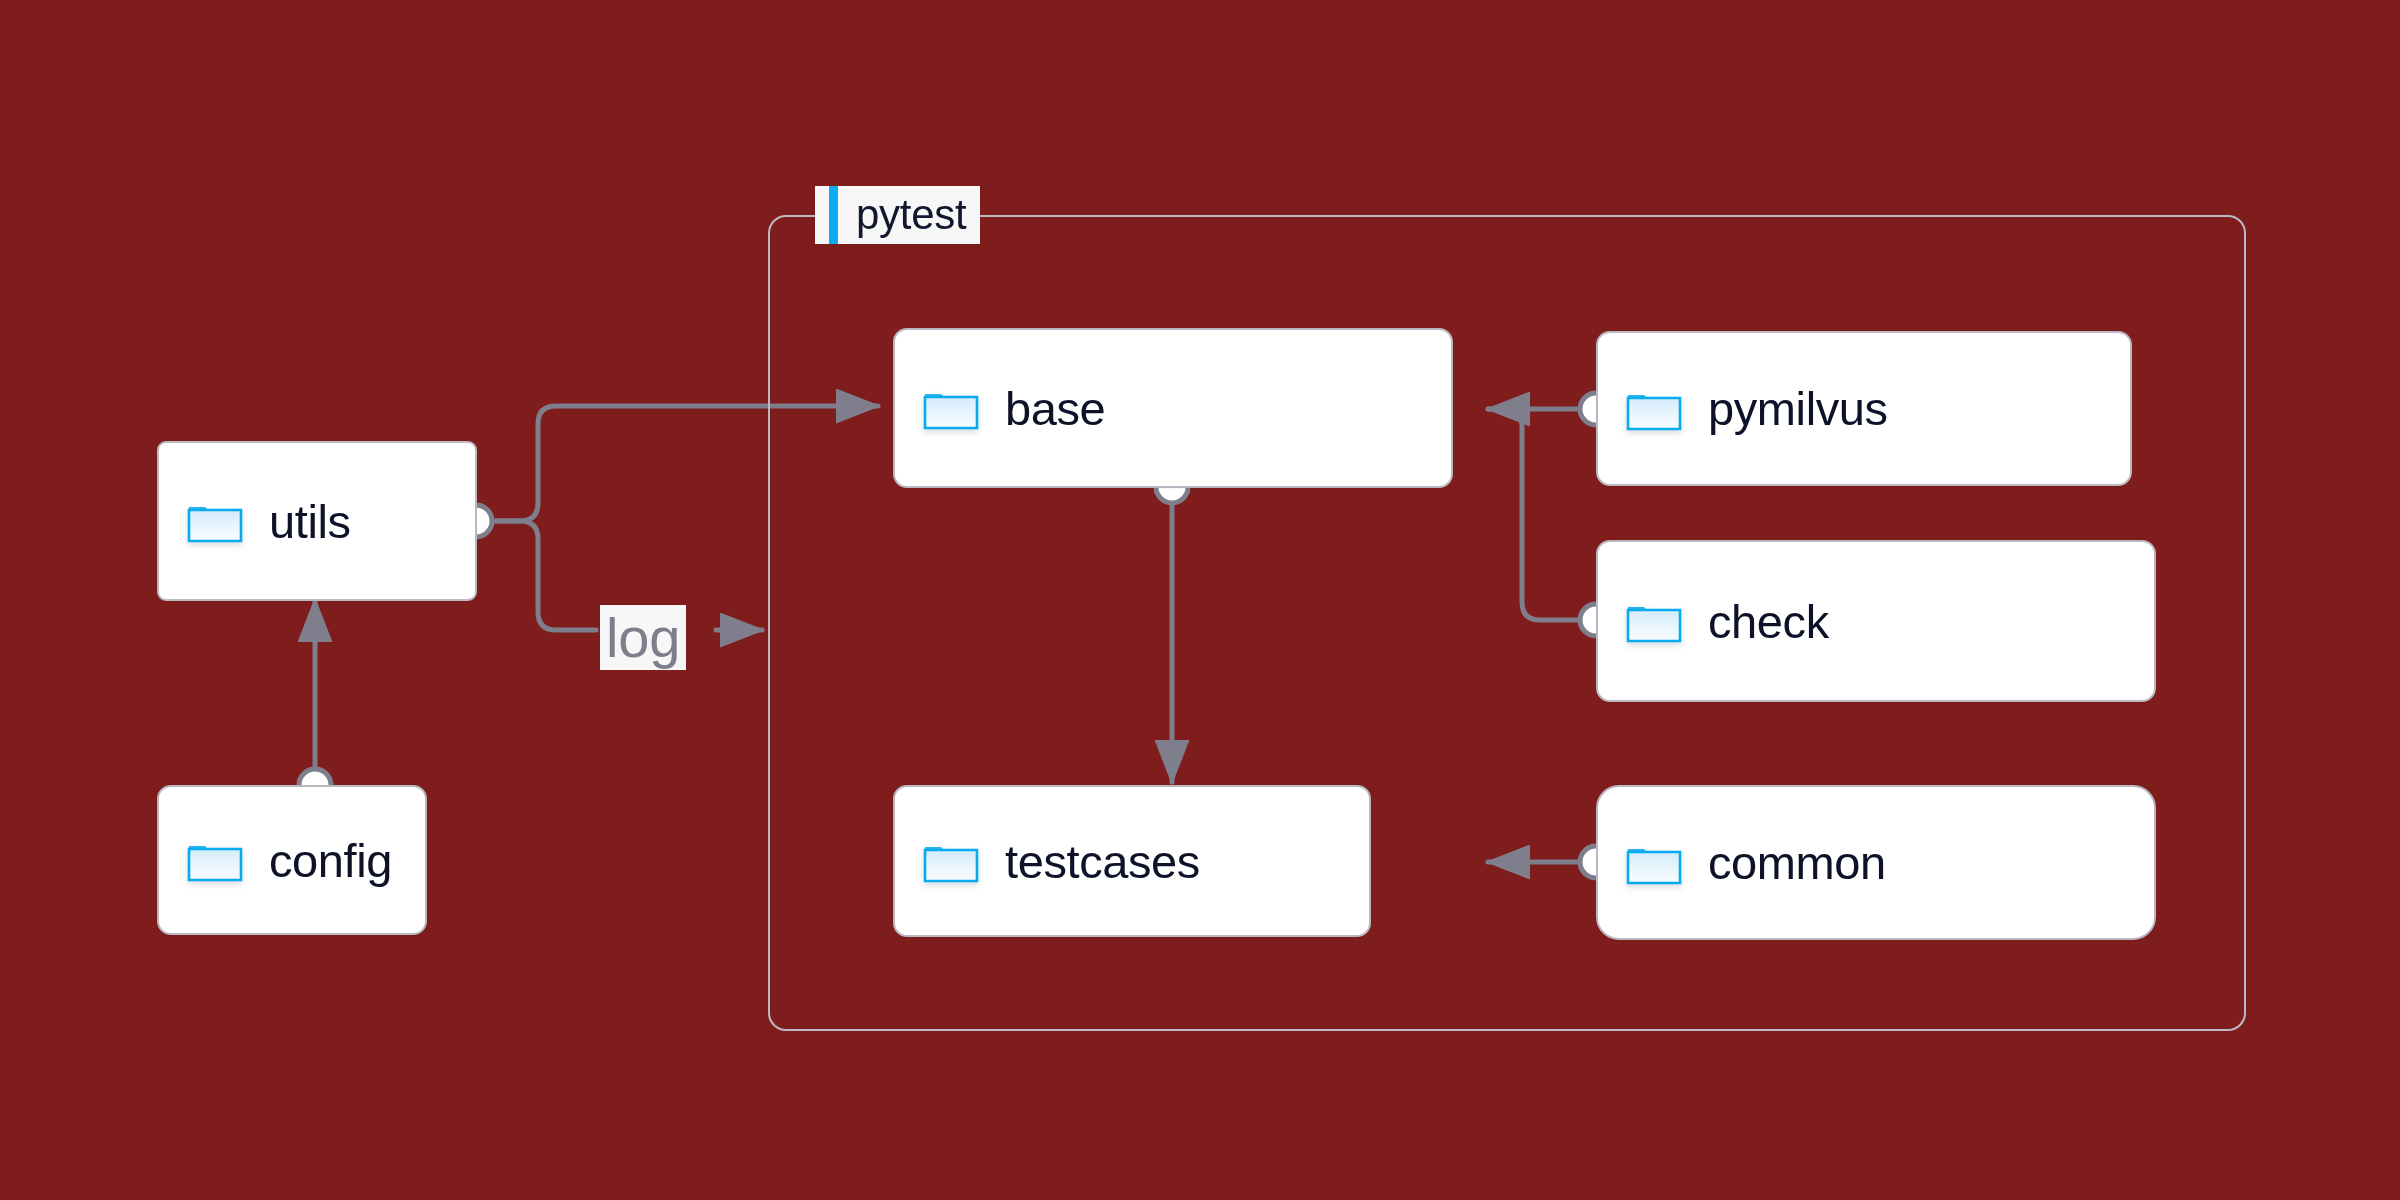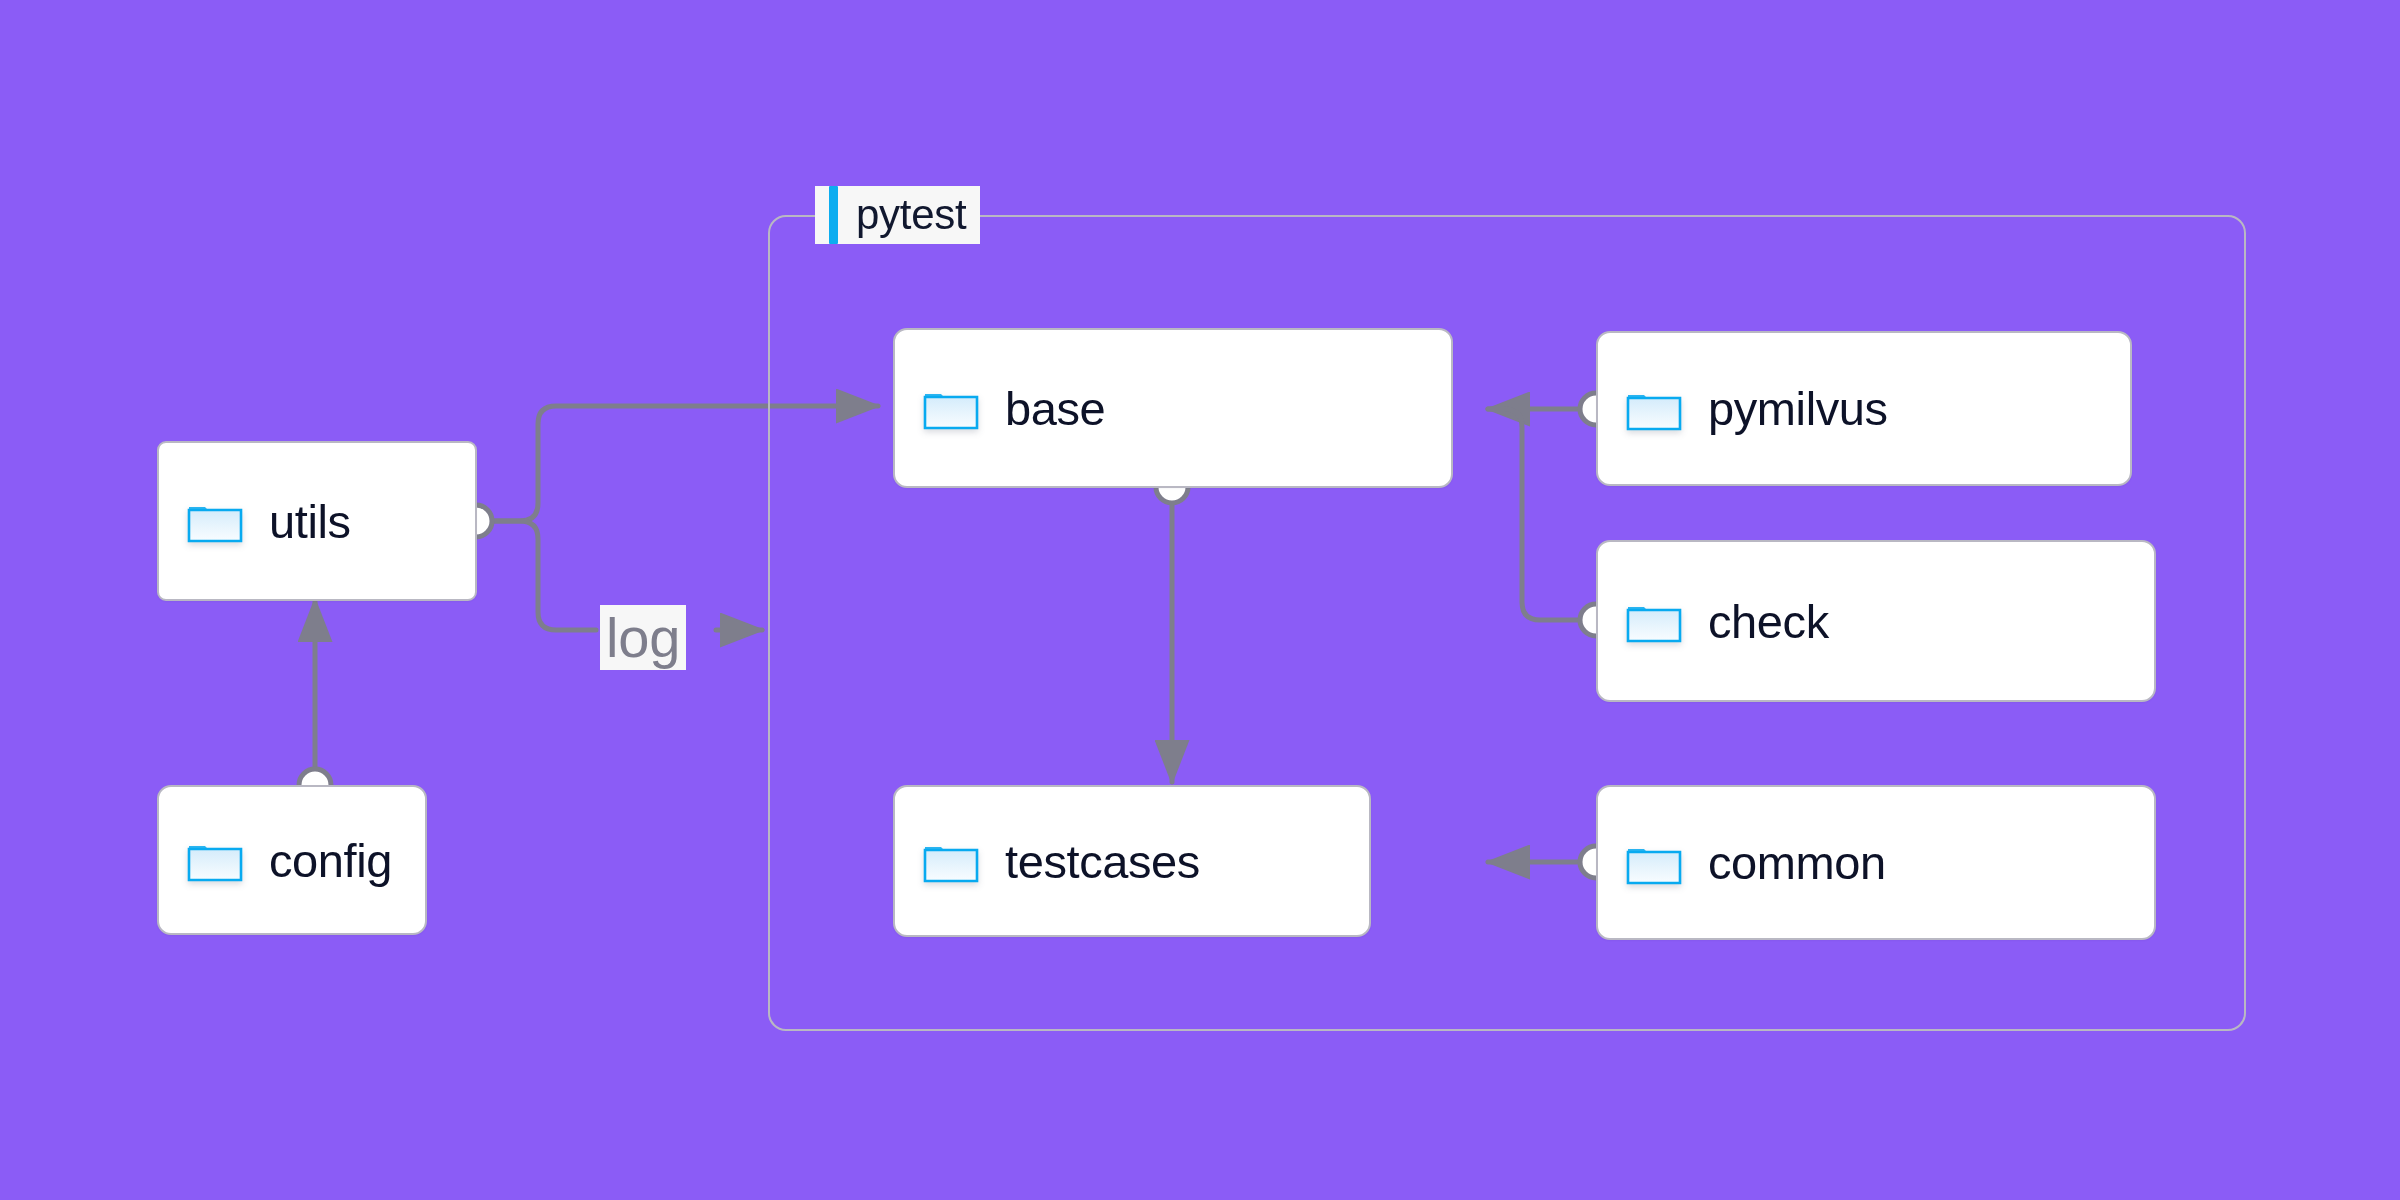--- a/index.html
+++ b/index.html
@@ -8,21 +8,21 @@
     padding: 0;
     background: #f7f7f7;
   }
   body {
     font-family: "Liberation Sans", "DejaVu Sans", sans-serif;
   }
   #canvas {
     position: relative;
     width: 2400px;
     height: 1200px;
-    background: #8b5cf6;
+    background: #7f1d1d;
     overflow: hidden;
     text-align: right;
   }
   #edge-layer {
     position: absolute;
     left: 0;
     top: 0;
     width: 2400px;
     height: 1200px;
     pointer-events: none;
@@ -216,21 +216,21 @@
   <div class="node" style="left:1596px; top:540px; width:560px; height:162px;">
     <div class="node-inner">
       <svg class="folder-icon" viewBox="0 0 56 46">
         <path d="M2 9 h16 l5 5 h31 v5 H2 Z" fill="#2ab4f0"></path>
         <path d="M2 12 h52 v31 H2 Z" fill="url(#folderBodyGrad)" stroke="#08aaf0" stroke-width="2.6"></path>
       </svg>
       <span class="node-label">check</span>
     </div>
   </div>
 
-  <div class="node" style="left:1596px; top:785px; width:560px; height:155px;">
+  <div class="node" style="left:1596px; top:785px; width:560px; height:155px;border-radius:23px;">
     <div class="node-inner">
       <svg class="folder-icon" viewBox="0 0 56 46">
         <path d="M2 9 h16 l5 5 h31 v5 H2 Z" fill="#2ab4f0"></path>
         <path d="M2 12 h52 v31 H2 Z" fill="url(#folderBodyGrad)" stroke="#08aaf0" stroke-width="2.6"></path>
       </svg>
       <span class="node-label">common</span>
     </div>
   </div>
 
 </div>

